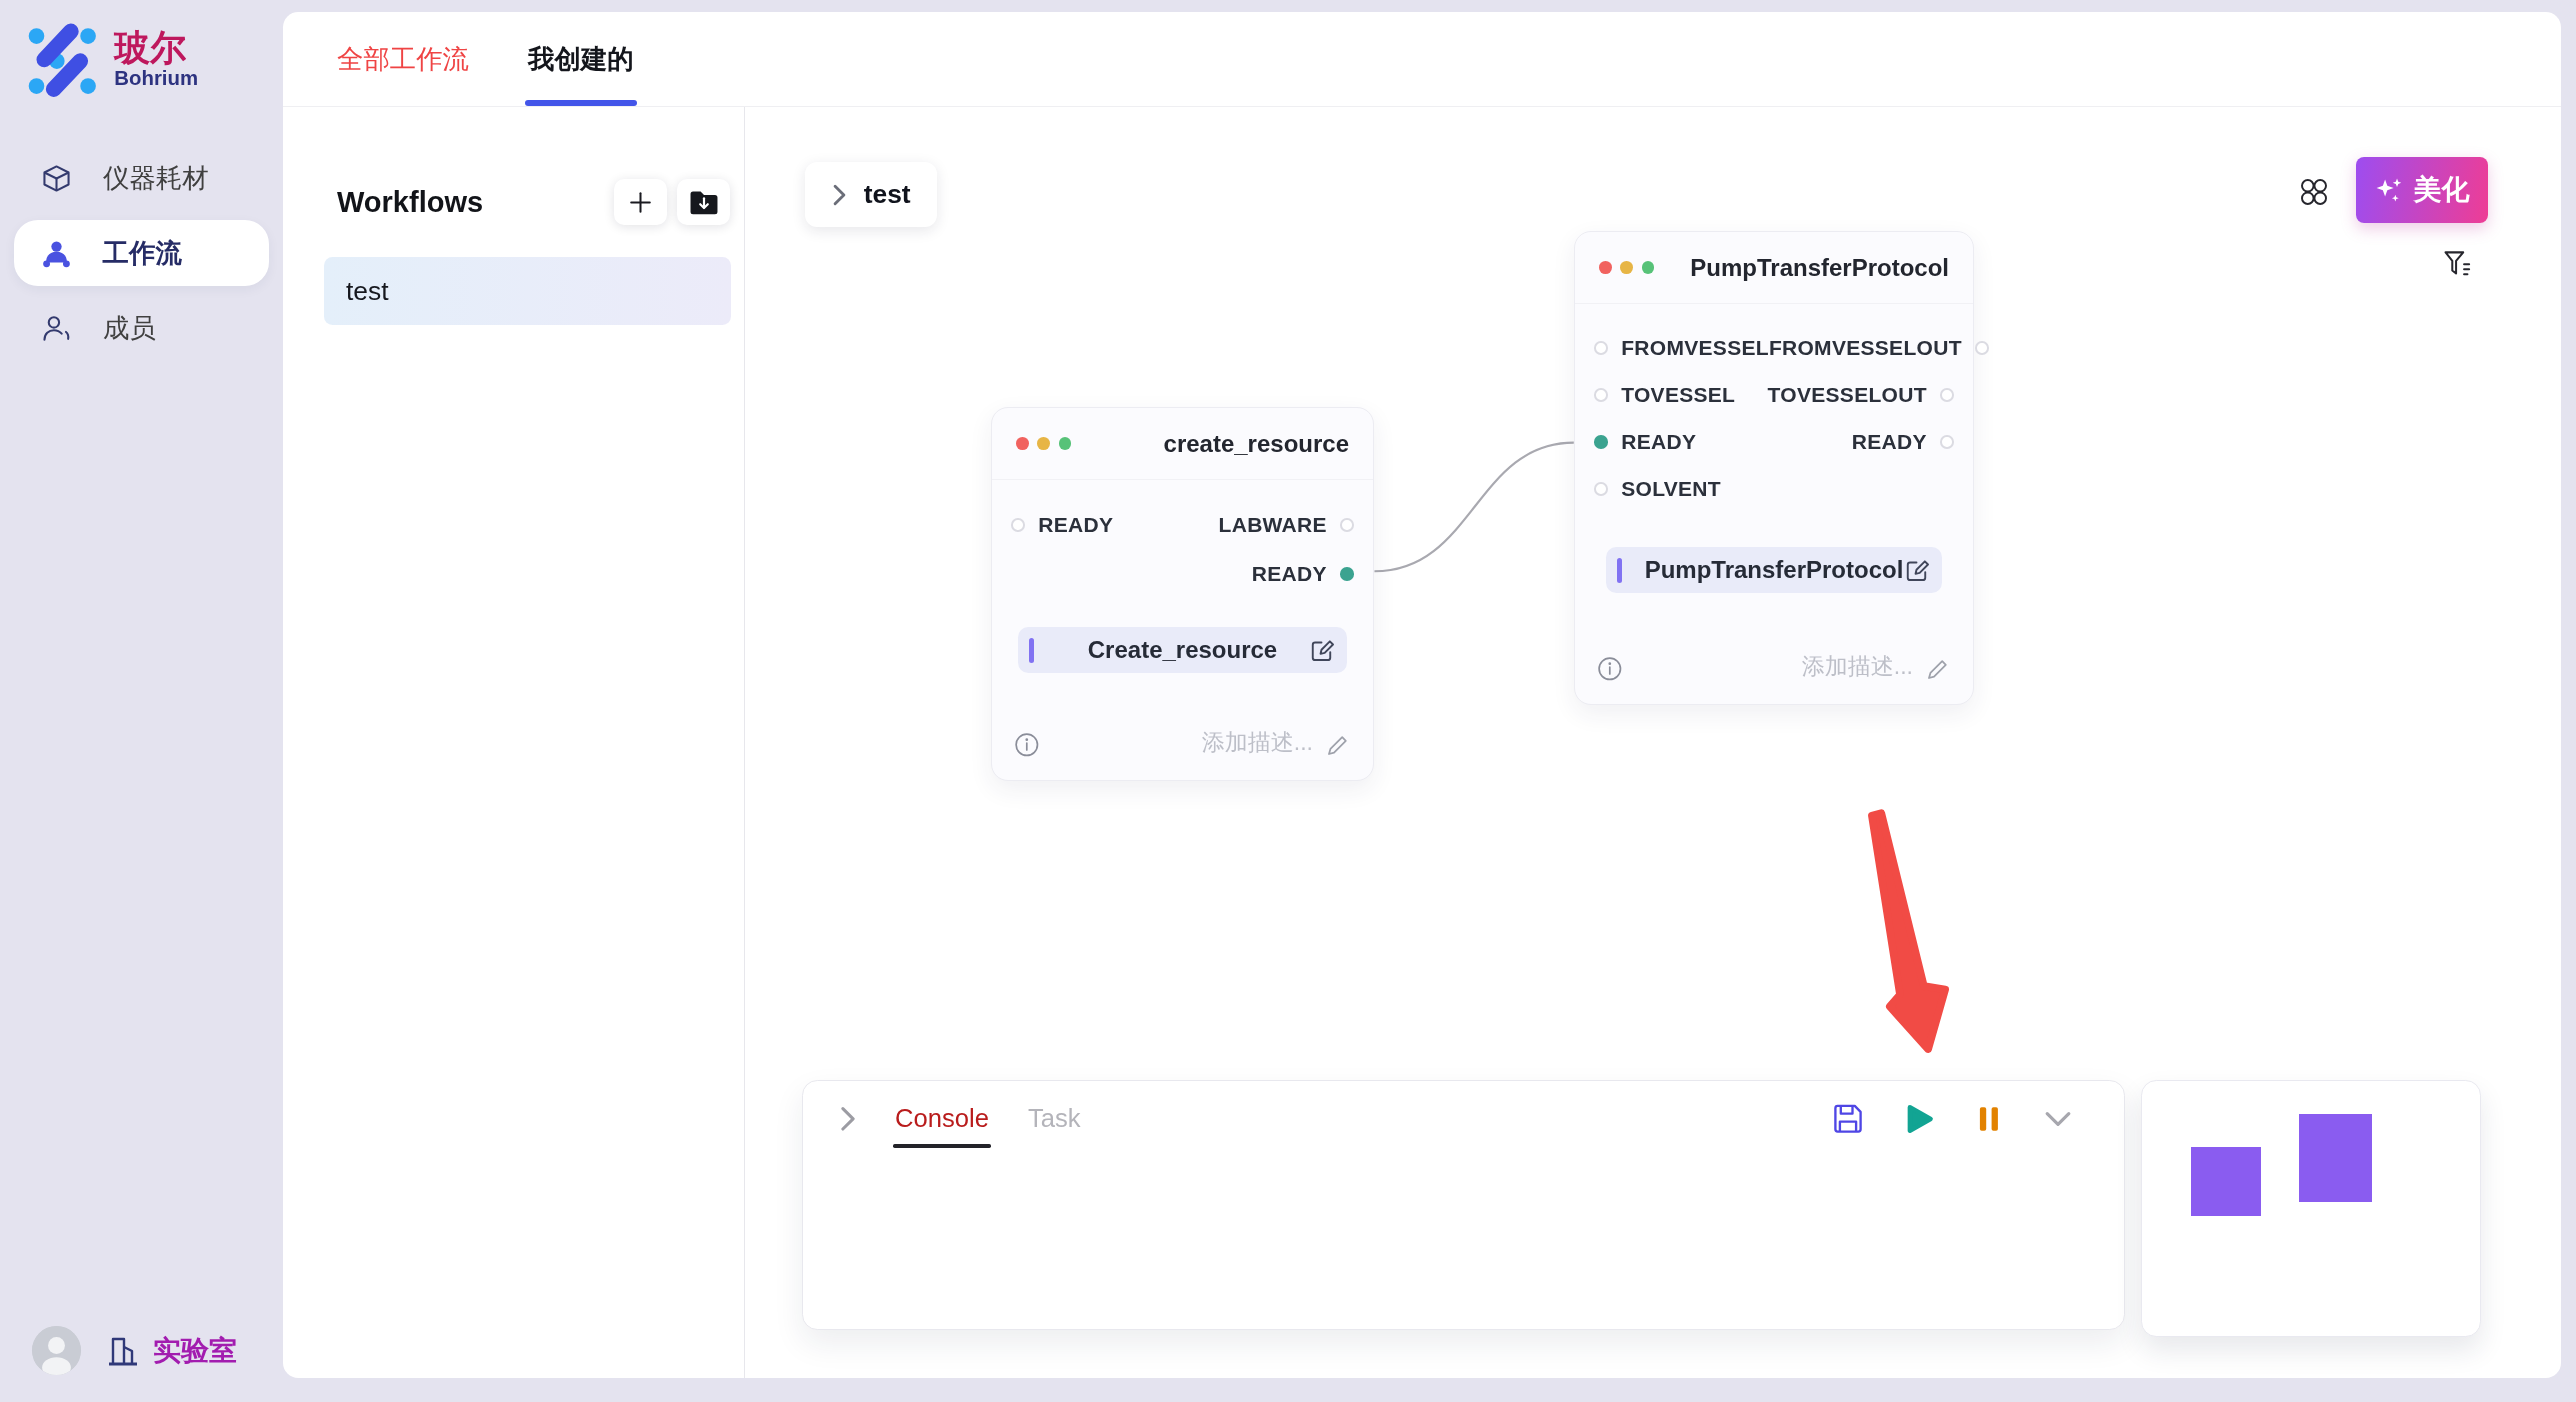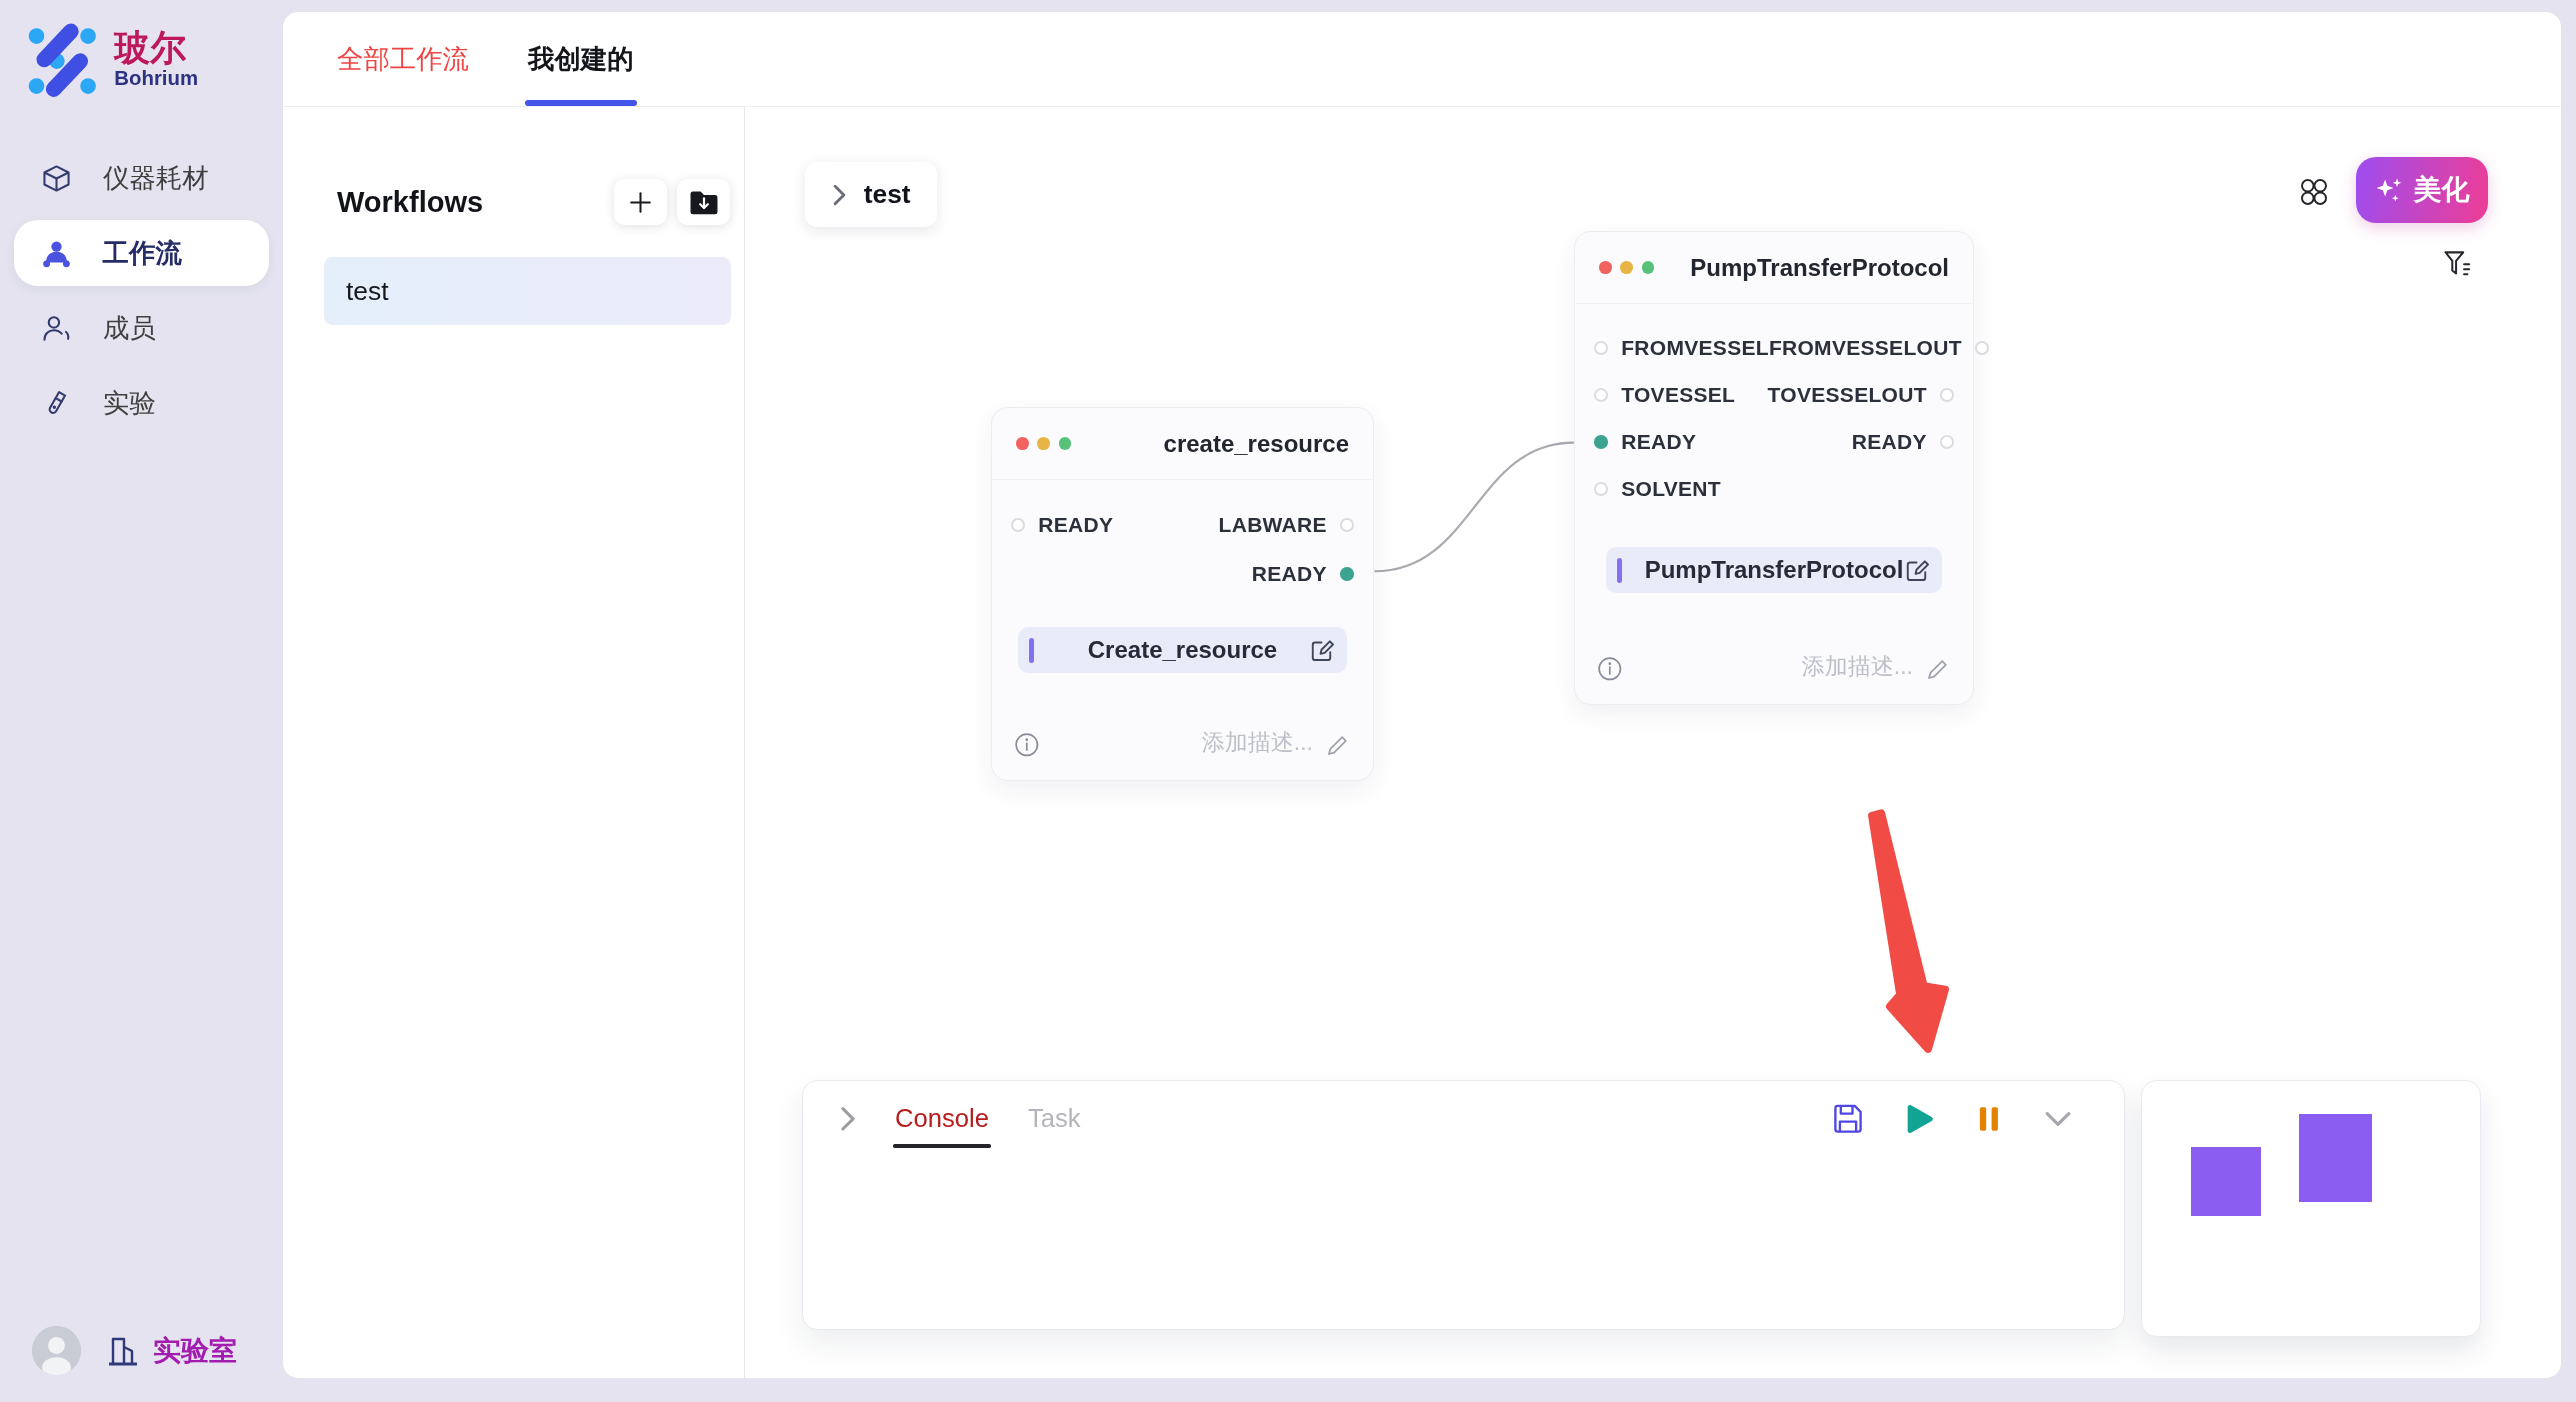--- a/index.html
+++ b/index.html
@@ -50,21 +50,21 @@
              display:flex; align-items:center; padding-left:22px;
              font-size:26.4px; font-weight:500; color:#16181E; cursor:pointer; }
   
   .canvas { position:absolute; left:462px; top:95px; right:0; bottom:0; }
   .overlay { position:absolute; inset:0; width:100%; height:100%; }
   .breadcrumb { position:absolute; left:60px; top:55px; width:132px; height:65px; background:#fff;
                 border-radius:12px; box-shadow:0 3.4px 13.6px rgba(25,30,60,0.10);
                 display:flex; align-items:center; justify-content:center; gap:15.3px;
                 font-size:26.4px; font-weight:700; color:#10131C; cursor:pointer; }
   .cmd-btn { position:absolute; left:1553px; top:69px; width:32px; height:32px; cursor:pointer; }
-  .beautify { position:absolute; left:1611px; top:50px; width:132px; height:66px; border-radius:20px;
+  .beautify { position:absolute; left:1611px; top:50px; width:132px; height:66px; border-radius:8px;
               background:linear-gradient(100deg,#9D4DF0 0%,#EE3D95 100%);
               display:flex; align-items:center; justify-content:center; gap:10.2px;
               color:#fff; font-size:28px; font-weight:600; cursor:pointer;
               box-shadow:0 5.1px 15.3px rgba(190,60,160,0.25); }
   .filter-btn { position:absolute; left:1696px; top:142px; width:31px; height:32px; cursor:pointer; }
   
   .node { position:absolute; background:#FBFBFE; border:1.7px solid #ECECF2; border-radius:17px;
           box-shadow:0 8.5px 24px rgba(40,45,80,0.07); }
   .node1 { left:246px; top:300px; width:383px; height:374px; }
   .node2 { left:829px; top:124px; width:400px; height:474px; }
@@ -153,30 +153,20 @@
       <span>工作流</span>
     </div>
     <div class="nav-item">
       <svg class="nav-icon" viewBox="0 0 36 36" fill="none" stroke="#333A6E" stroke-width="2.4" stroke-linecap="round">
         <circle cx="15" cy="11" r="6"></circle>
         <path d="M4 31 c0 -7 5 -11 11 -11 c4 0 7 1.6 9 4"></path>
         <path d="M29 22 c2.5 2 3 5 2.5 8"></path>
       </svg>
       <span>成员</span>
     </div>
-    <div class="nav-item">
-      <svg class="nav-icon" viewBox="0 0 36 36" fill="none" stroke="#333A6E" stroke-width="2.4" stroke-linecap="round" stroke-linejoin="round">
-        <g transform="rotate(30 18 18)">
-          <path d="M14 5 h8 v21 a4 4 0 0 1 -8 0 Z"></path>
-          <line x1="14" y1="13" x2="22" y2="13"></line>
-          <circle cx="18" cy="23" r="2" fill="#333A6E" stroke="none"></circle>
-        </g>
-      </svg>
-      <span>实验</span>
-    </div>
   </div>
 
   <div class="sidebar-footer">
     <div class="avatar">
       <svg viewBox="0 0 58 58" width="49" height="49">
         <circle cx="29" cy="29" r="29" fill="#C9CCD4"></circle>
         <circle cx="29" cy="23" r="10" fill="#F2F3F5"></circle>
         <ellipse cx="29" cy="49" rx="17" ry="12" fill="#F2F3F5"></ellipse>
       </svg>
     </div>

